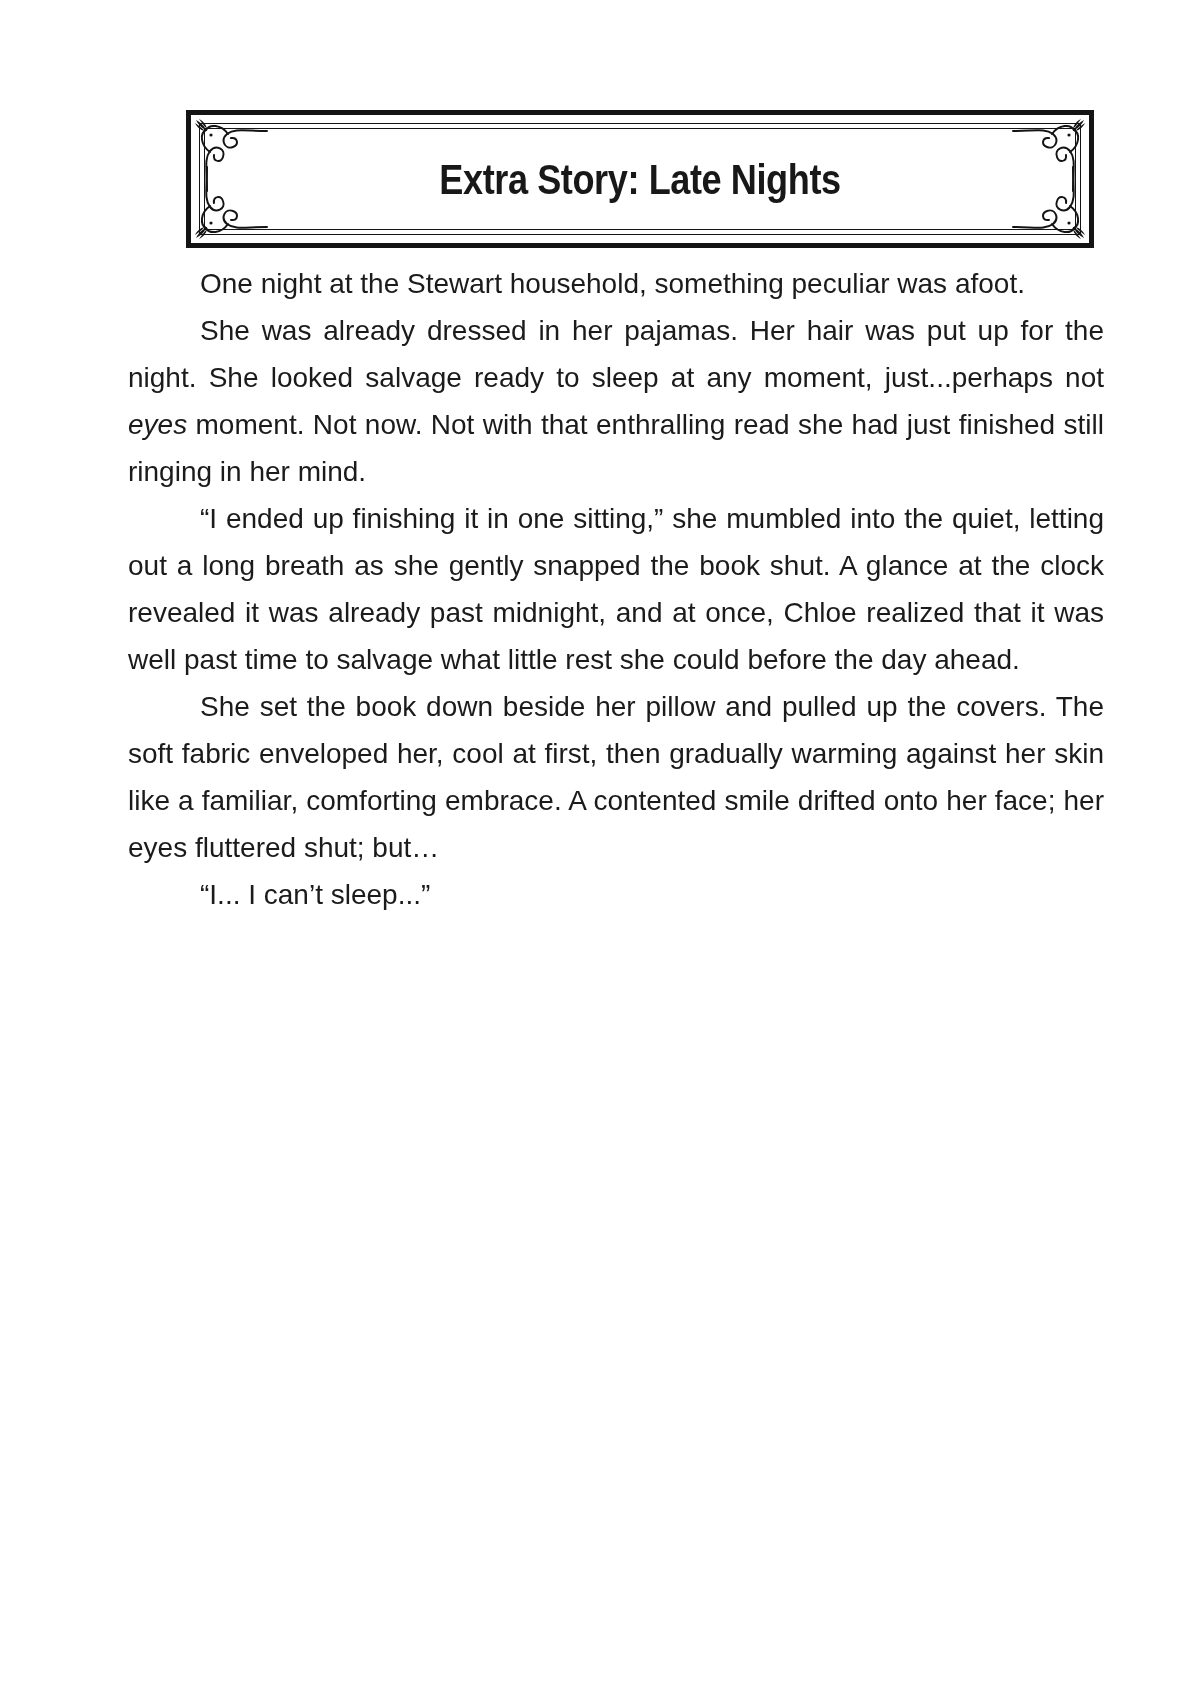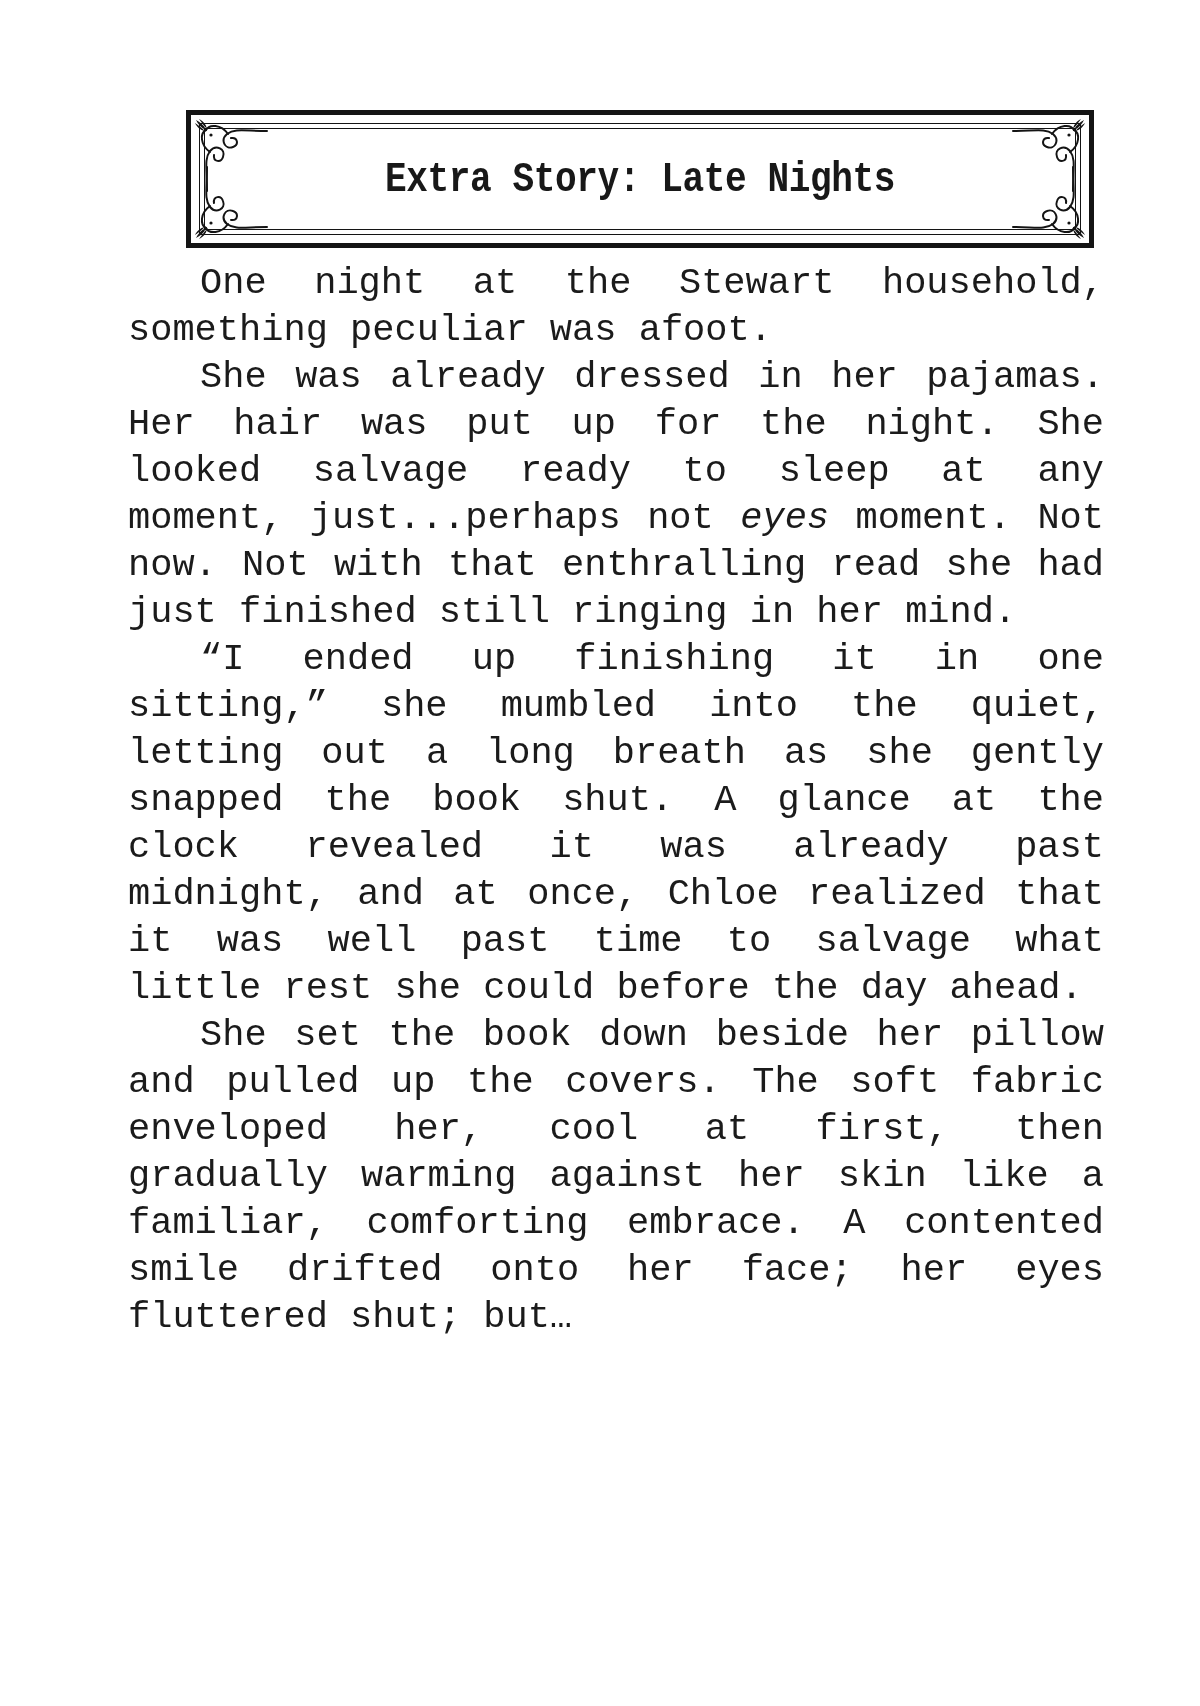--- a/index.html
+++ b/index.html
@@ -5,21 +5,21 @@
   html, body {
     margin: 0;
     padding: 0;
     background: #ffffff;
   }
   .page {
     position: relative;
     width: 1200px;
     height: 1706px;
     background: #ffffff;
-    font-family: Liberation Mono, monospace;
+    font-family: Liberation Sans, sans-serif;
     color: #1b1b1b;
     overflow: hidden;
     border-radius: 7px;
   }
   
   .title-box {
     position: absolute;
     left: 186px;
     top: 110px;
     width: 908px;
@@ -63,21 +63,21 @@
   .corner.tl { left: 4px;  top: 4px; }
   .corner.tr { right: 4px; top: 4px;    transform: scaleX(-1); }
   .corner.bl { left: 4px;  bottom: 4px; transform: scaleY(-1); }
   .corner.br { right: 4px; bottom: 4px; transform: scale(-1,-1); }
   
   .story {
     position: absolute;
     left: 128px;
     top: 260px;
     width: 976px;
-    font-size: 37px;
+    font-size: 28px;
     line-height: 47px;
     text-align: justify;
     text-justify: inter-word;
   }
   .story p {
     margin: 0;
     text-indent: 72px;
   }
   .story em {
     font-style: italic;
@@ -153,15 +153,16 @@
     </span>
 
     <h1>Extra Story: Late Nights</h1>
   </div>
 
   <div class="story">
       <p><span>One night at the Stewart household, something peculiar was afoot.</span></p>
       <p><span>She was already dressed in her pajamas. Her hair was put up for the night. She looked salvage ready to sleep at any moment, just...perhaps not </span><em>eyes</em><span> moment. Not now. Not with that enthralling read she had just finished still ringing in her mind.</span></p>
       <p><span>“I ended up finishing it in one sitting,” she mumbled into the quiet, letting out a long breath as she gently snapped the book shut. A glance at the clock revealed it was already past midnight, and at once, Chloe realized that it was well past time to salvage what little rest she could before the day ahead.</span></p>
       <p><span>She set the book down beside her pillow and pulled up the covers. The soft fabric enveloped her, cool at first, then gradually warming against her skin like a familiar, comforting embrace. A contented smile drifted onto her face; her eyes fluttered shut; but…</span></p>
+      <p><span>“I... I can’t sleep...”</span></p>
     </div>
 
 </div>
 
 </body></html>

